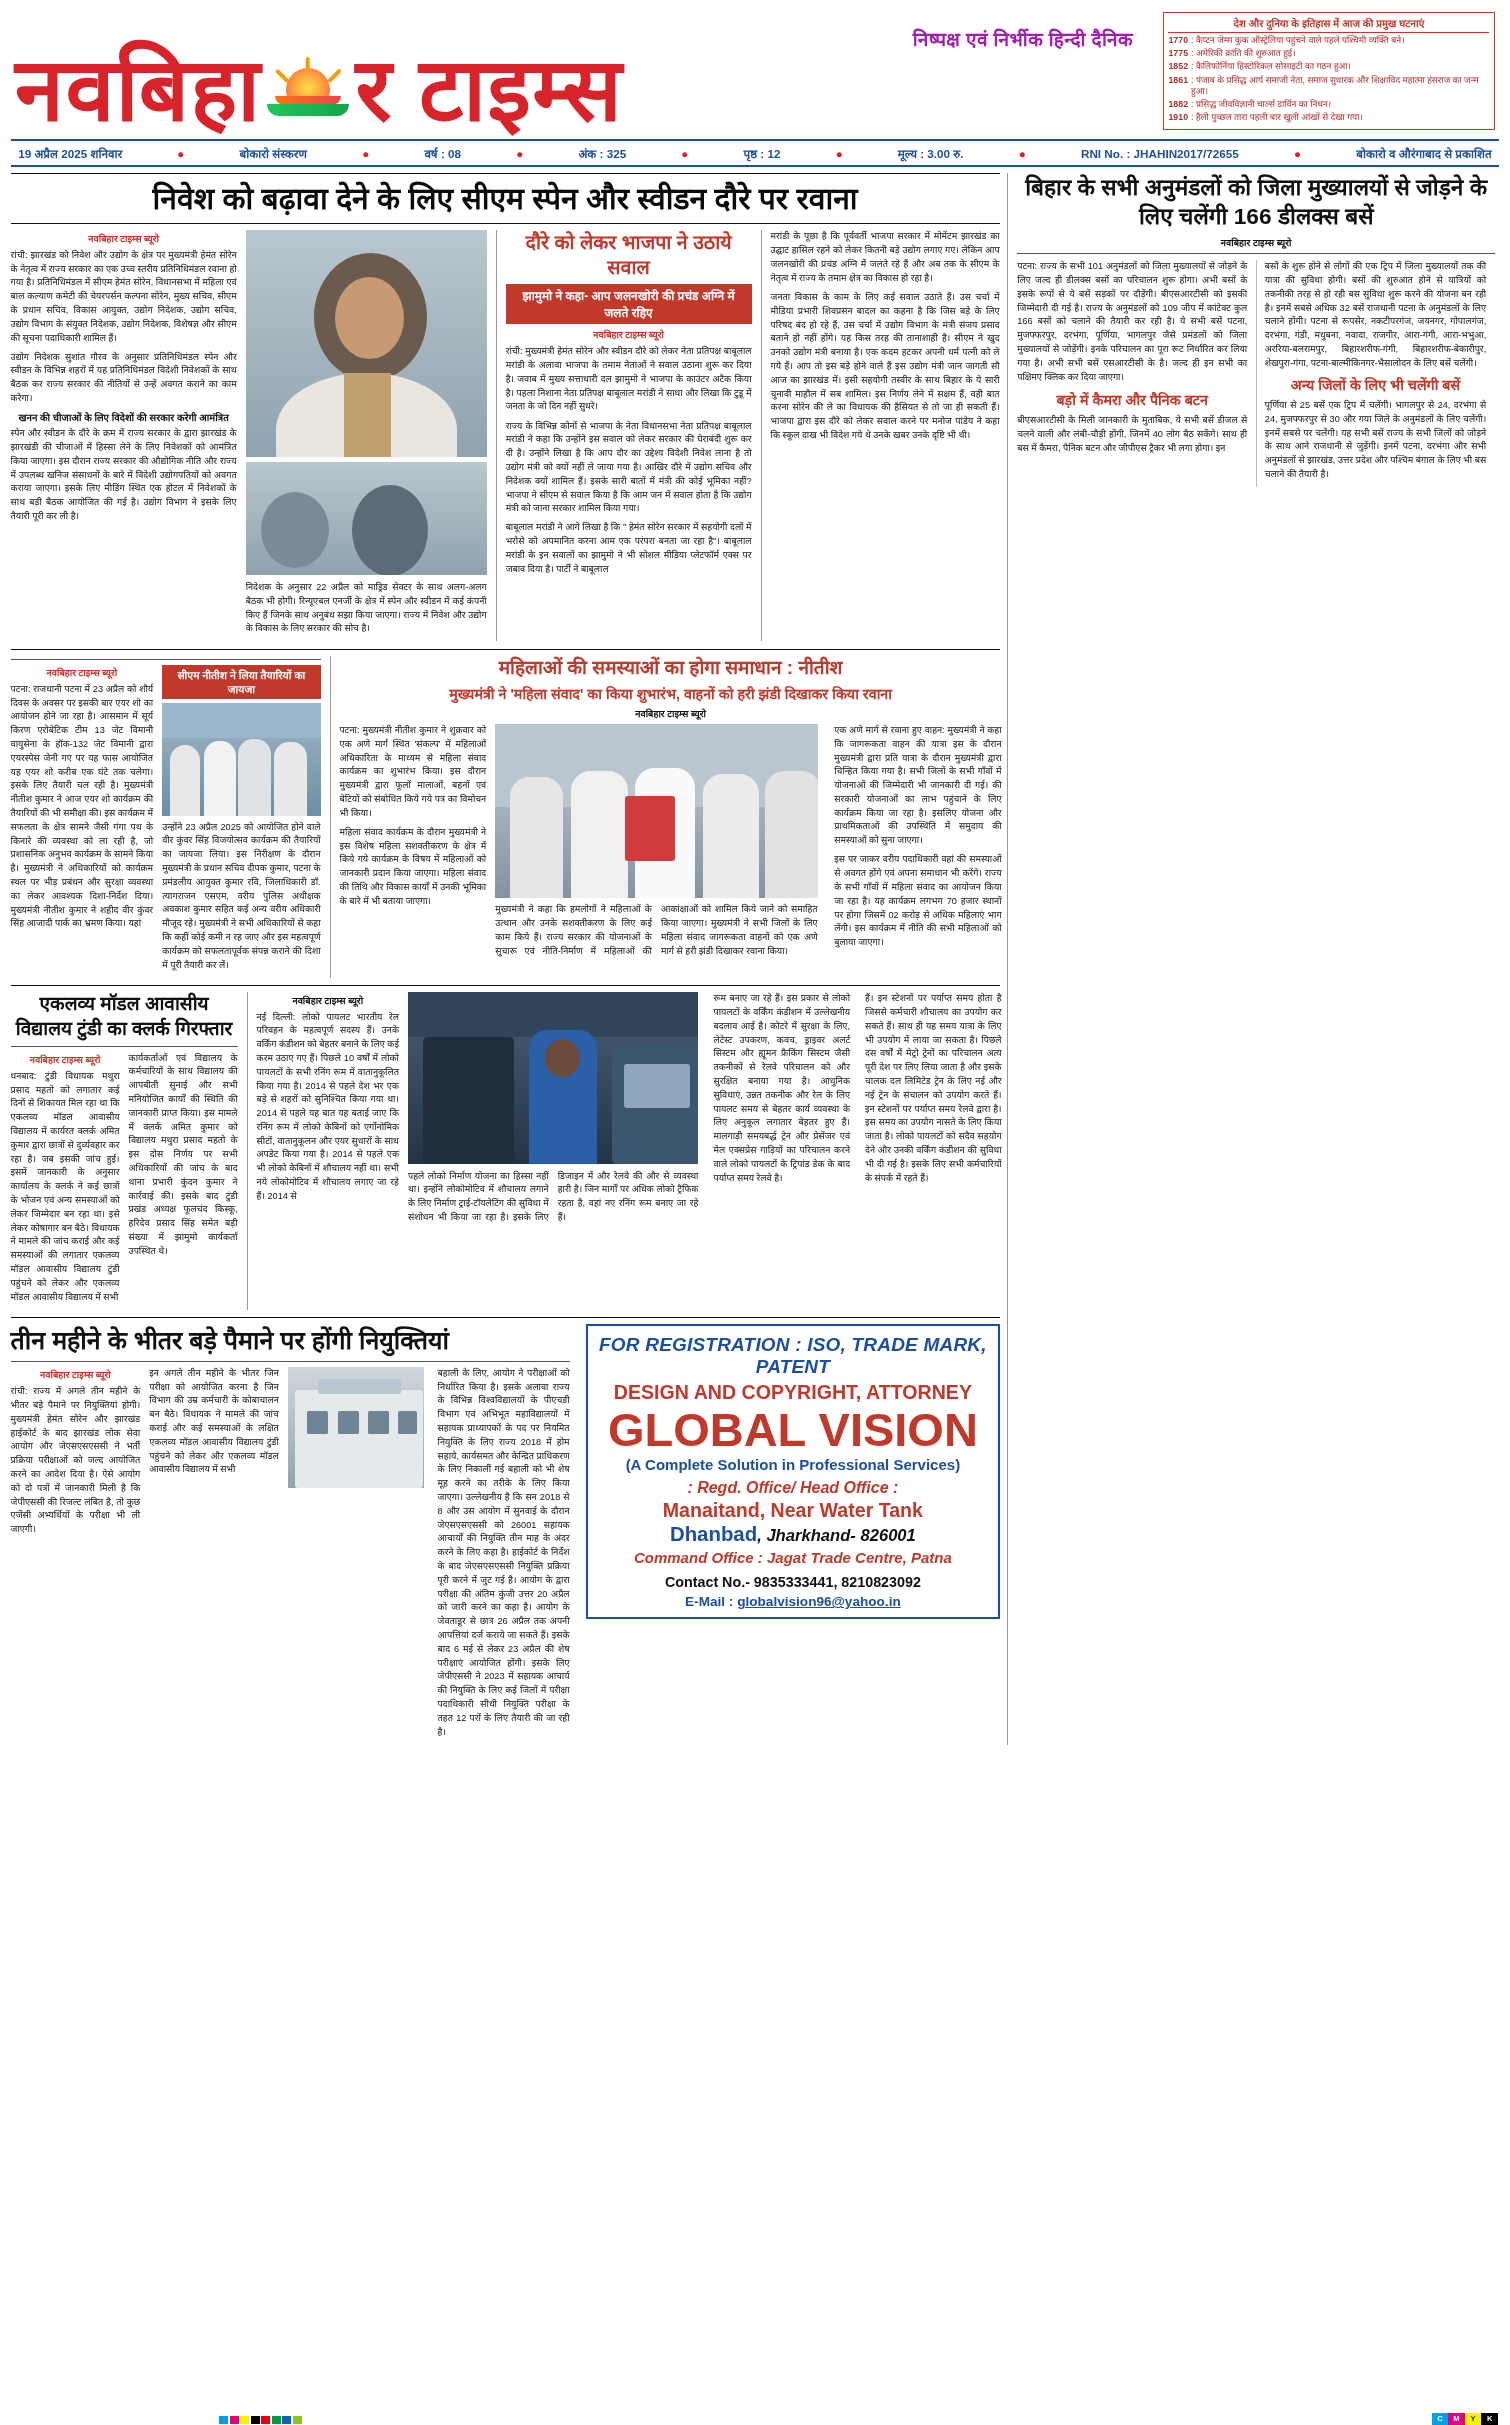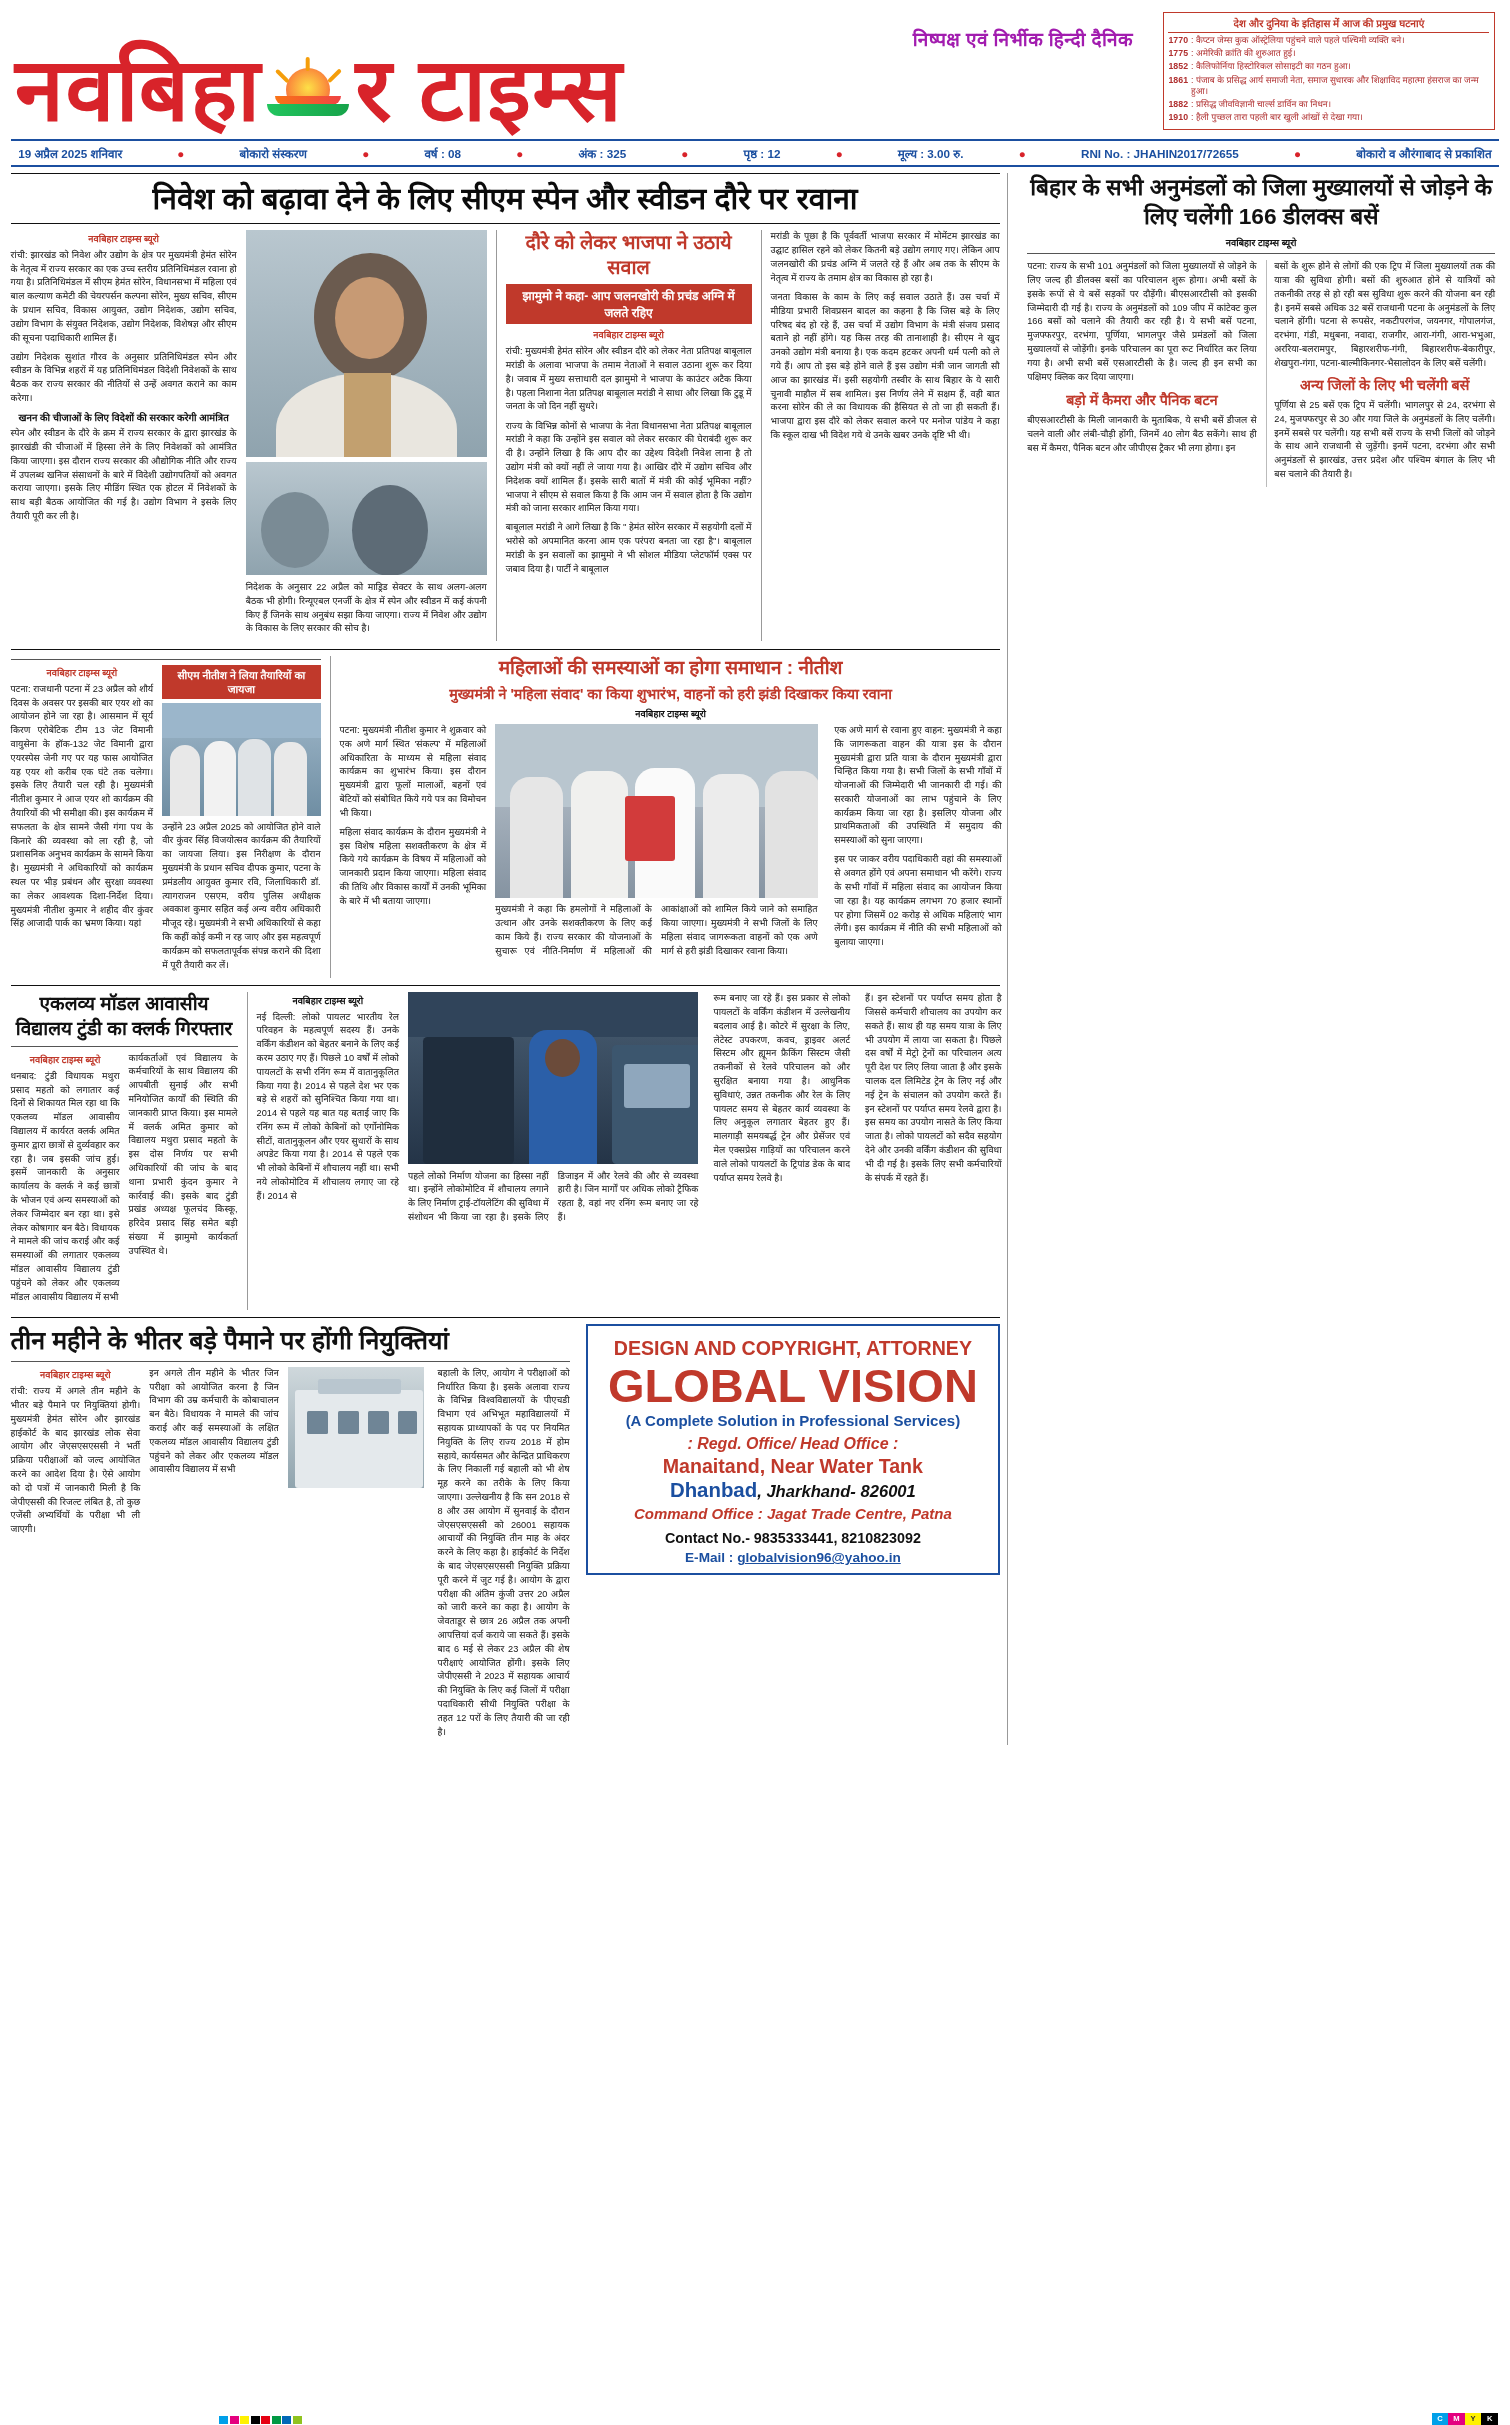--- a/index.html
+++ b/index.html
@@ -327,36 +327,37 @@
               </div>
             </div>
             <div style="width:143px;padding-left:4.5px;">
               <p class="body">बहाली के लिए, आयोग ने परीक्षाओं को निर्धारित किया है। इसके अलावा राज्य के विभिन्न विश्वविद्यालयों के पीएचडी विभाग एवं अभिभूत महाविद्यालयों में सहायक प्राध्यापकों के पद पर नियमित नियुक्ति के लिए राज्य 2018 में होम सहाये, कार्यसमत और केन्द्रित प्राधिकरण के लिए निकालीं गई बहाली को भी शेष मूह करने का तरीके के लिए किया जाएगा। उल्लेखनीय है कि सन 2018 से 8 और उस आयोग में सुनवाई के दौरान जेएसएसएससी को 26001 सहायक आचार्यों की नियुक्ति तीन माह के अंदर करने के लिए कहा है। हाईकोर्ट के निर्देश के बाद जेएसएसएससी नियुक्ति प्रक्रिया पूरी करने में जुट गई है। आयोग के द्वारा परीक्षा की अंतिम कुंजी उत्तर 20 अप्रैल को जारी करने का कहा है। आयोग के जेवताडूर से छात्र 26 अप्रैल तक अपनी आपत्तियां दर्ज कराये जा सकते हैं। इसके बाद 6 मई से लेकर 23 अप्रैल की शेष परीक्षाएं आयोजित होंगी। इसके लिए जेपीएससी ने 2023 में सहायक आचार्य की नियुक्ति के लिए कई जिलों में परीक्षा पदाधिकारी सीधी नियुक्ति परीक्षा के तहत 12 परों के लिए तैयारी की जा रही है।</p>
             </div>
           </div>
         </div>
 
         <div style="width:423px;padding-left:7.6px;">
           <div class="ad">
+            <div class="l1">FOR REGISTRATION : ISO, TRADE MARK, PATENT</div>
             <div class="l2">DESIGN AND COPYRIGHT, ATTORNEY</div>
             <div class="l3">GLOBAL VISION</div>
             <div class="l4">(A Complete Solution in Professional Services)</div>
             <div class="l5">: Regd. Office/ Head Office :</div>
             <div class="l6">Manaitand, Near Water Tank</div>
             <div class="l7"><span>Dhanbad</span><em>, Jharkhand- 826001</em></div>
             <div class="l8">Command Office : Jagat Trade Centre, Patna</div>
             <div class="l9">Contact No.- 9835333441, 8210823092</div>
             <div class="l10"><span>E-Mail :</span> <u>globalvision96@yahoo.in</u></div>
           </div>
         </div>
       </div>
 
     </div>
 
-    <div class="col-right" style="border-left:0.8px solid #999;padding-left:19px;">
+    <div class="col-right" style="border-left:0.8px solid #999;padding-left:9px;">
       <h2 class="head-blk" style="font-size:22.7px;">बिहार के सभी अनुमंडलों को जिला मुख्यालयों से जोड़ने के लिए चलेंगी 166 डीलक्स बसें</h2>
       <div class="byline-blk">नवबिहार टाइम्स ब्यूरो</div>
       <div style="border-top:0.8px solid #555;margin:3px 0 6px 0;"></div>
       <div class="flexrow">
         <div style="width:230px;">
           <p class="body">पटना: राज्य के सभी 101 अनुमंडलों को जिला मुख्यालयों से जोड़ने के लिए जल्द ही डीलक्स बसों का परिचालन शुरू होगा। अभी बसों के इसके रूपों से ये बसें सड़कों पर दौड़ेंगी। बीएसआरटीसी को इसकी जिम्मेदारी दी गई है। राज्य के अनुमंडलों को 109 जीप में कांटेक्ट कुल 166 बसों को चलाने की तैयारी कर रही है। ये सभी बसें पटना, मुजफ्फरपुर, दरभंगा, पूर्णिया, भागलपुर जैसे प्रमंडलों को जिला मुख्यालयों से जोड़ेंगी। इनके परिचालन का पूरा रूट निर्धारित कर लिया गया है। अभी सभी बसें एसआरटीसी के है। जल्द ही इन सभी का पक्षिमए क्लिक कर दिया जाएगा।</p>
           <div style="text-align:center;font-weight:bold;font-size:14.3px;color:#c0392b;margin:6px 0 4.5px 0;">बड़ो में कैमरा और पैनिक बटन</div>
           <p class="body">बीएसआरटीसी के मिली जानकारी के मुताबिक, ये सभी बसें डीजल से चलने वाली और लंबी-चौड़ी होंगी, जिनमें 40 लोग बैठ सकेंगे। साथ ही बस में कैमरा, पैनिक बटन और जीपीएस ट्रैकर भी लगा होगा। इन</p>
         </div>
         <div style="width:230px;padding-left:7.6px;border-left:0.8px solid #bbb;">

